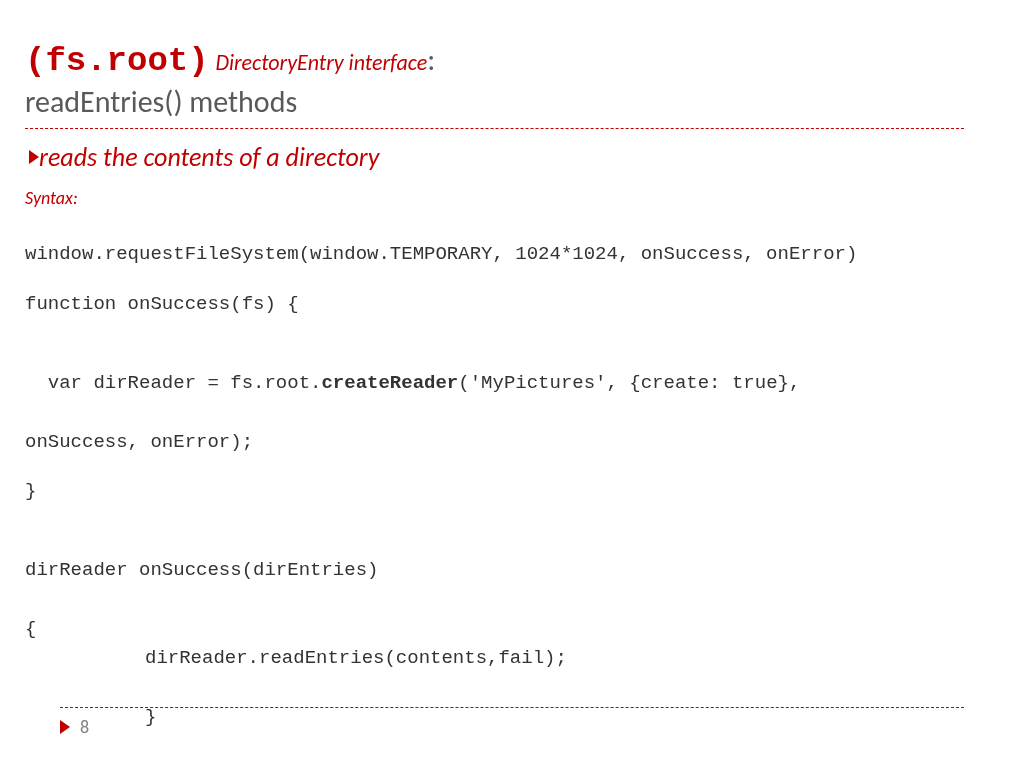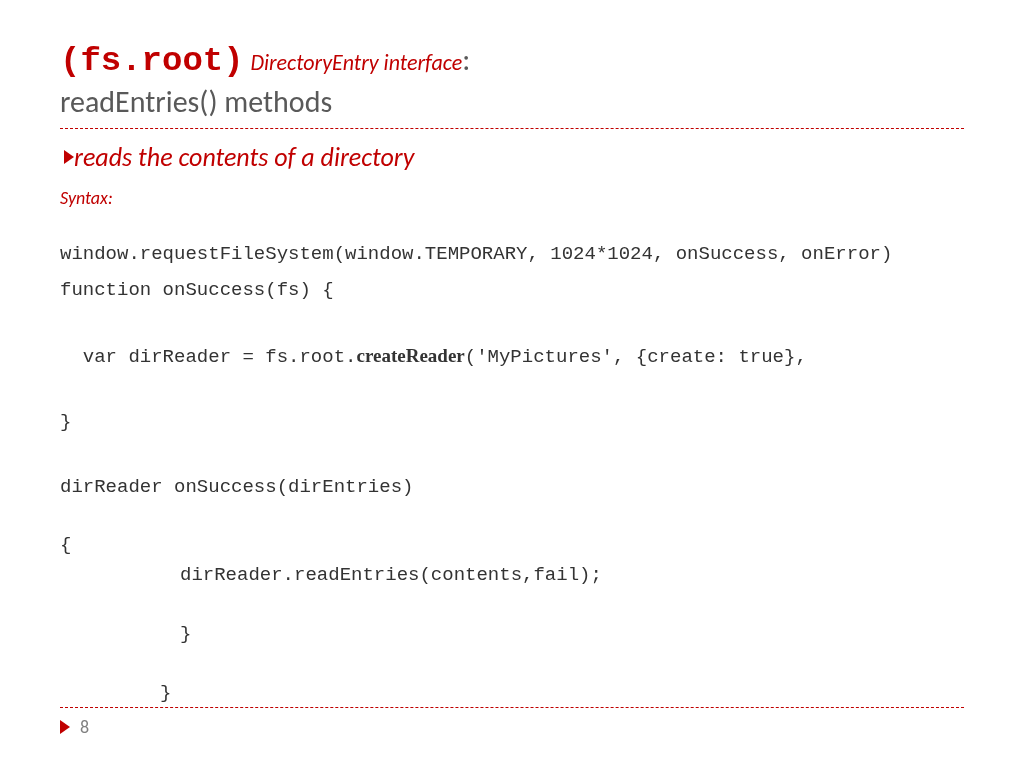--- a/index.html
+++ b/index.html
@@ -6,21 +6,21 @@
     margin: 0;
     padding: 0;
     width: 1024px;
     height: 768px;
     font-family: Calibri, 'Segoe UI', sans-serif;
     background: #fff;
     position: relative;
     overflow: hidden;
   }
   .slide {
-    padding: 40px 60px 20px 60px;
+    padding: 40px 60px 20px 25px;
     box-sizing: border-box;
     height: 100%;
     position: relative;
   }
   .title-line {
     font-size: 30px;
     color: #595959;
     line-height: 1.25;
     margin-bottom: 8px;
   }
@@ -69,22 +69,22 @@
   }
   .code {
     font-family: 'Courier New', monospace;
     font-size: 19px;
     color: #333;
     line-height: 1.55;
     white-space: pre;
   }
   .code .indent-big { padding-left: 120px; display: block; }
   .code .indent-mid { padding-left: 100px; display: block; }
-  .code .sp4 { display:block; margin-top: 6px; }
-  .code strong { font-weight: bold; font-family: Liberation Serif, serif; }
+  .code .sp4 { display:block; margin-top: 20px; }
+  .code strong { font-weight: bold; }
   .footer {
     position: absolute;
     left: 60px;
     right: 60px;
     bottom: 30px;
   }
   .footer-rule {
     border: none;
     border-top: 1.5px dashed #c00000;
     margin: 0 0 8px 0;
@@ -123,20 +123,21 @@
     <span class="bullet-icon"></span>
     <span class="bullet-text">reads the contents of a directory</span>
   </div>
 
   <div class="syntax-label">Syntax:</div>
 
   <div class="code">
 <span>window.requestFileSystem(window.TEMPORARY, 1024*1024, onSuccess, onError)</span>
 <span class="sp4">function onSuccess(fs) {</span>
 <span class="sp4"><span>  var dirReader = fs.root.</span><strong>createReader</strong><span>('MyPictures', {create: true},</span></span>
+<span>onSuccess, onError);</span>
 <span class="sp4">}</span>
 <span class="sp4">dirReader onSuccess(dirEntries)</span>
 <span>{</span>
 <span class="indent-big">dirReader.readEntries(contents,fail);</span>
 <span class="indent-big">}</span>
 <span class="indent-mid">}</span>
 
 
 
 

